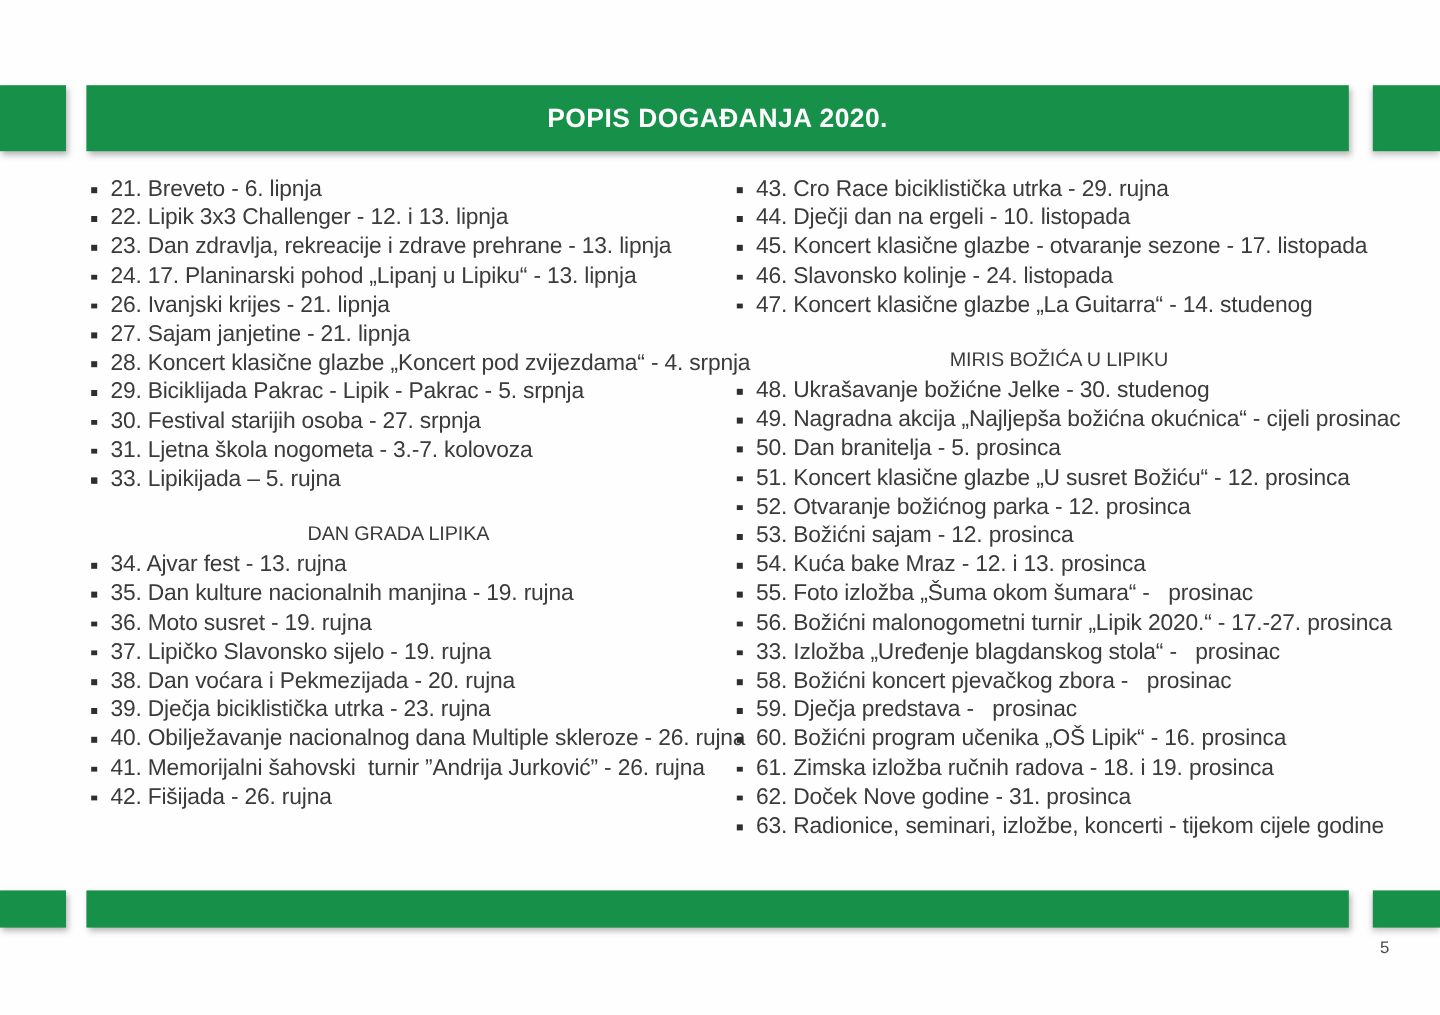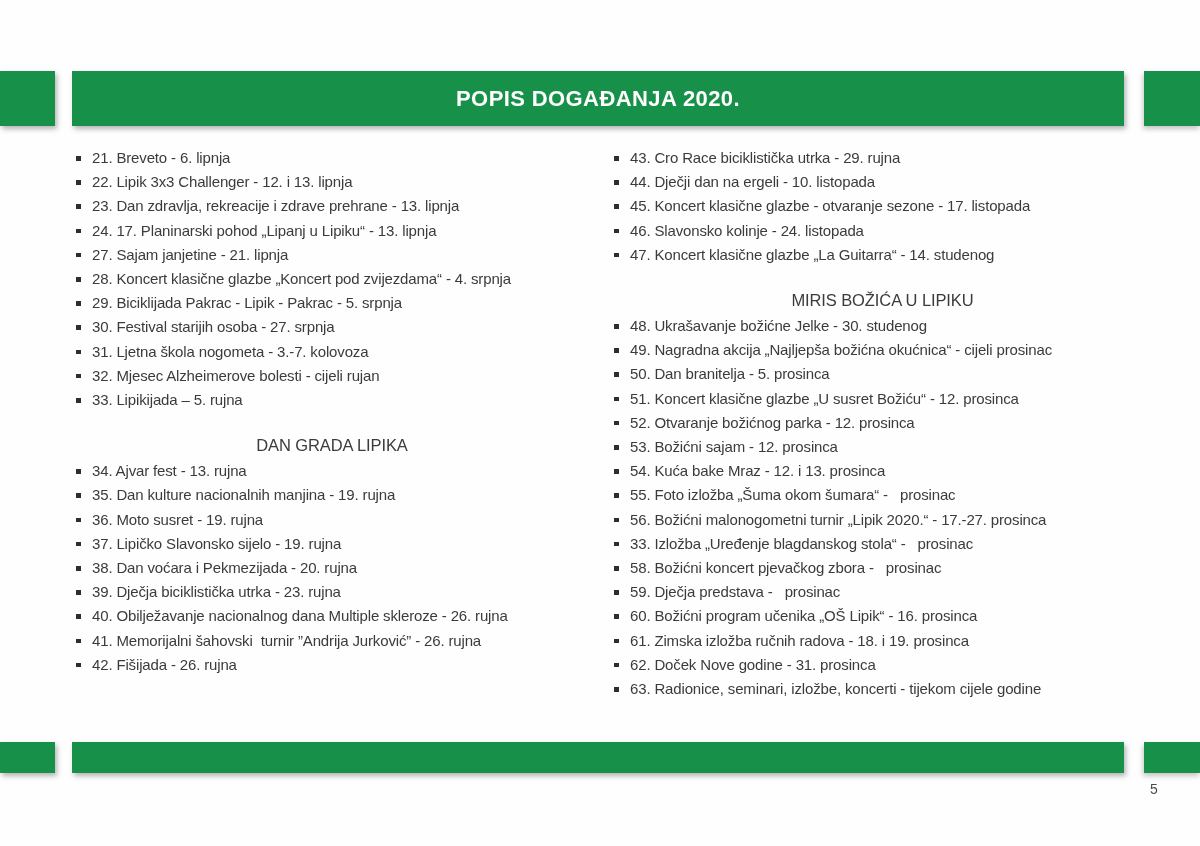--- a/index.html
+++ b/index.html
@@ -28,21 +28,21 @@
   }
 
   
   .column { position:absolute; top:146px; }
   .column-left  { left:72px;  width:520px; }
   .column-right { left:610px; width:545px; }
 
   ul.event-list { margin:0; padding:0; list-style:none; }
   li.event-item {
     position:relative; padding-left:20px;
-    font-size:15px; line-height:24.2px; color:#3b3b3b;
+    font-size:19px; line-height:24.2px; color:#3b3b3b;
     white-space:pre; letter-spacing:-0.15px;
   }
   li.event-item .bullet {
     position:absolute; left:4px; top:10px;
     width:4.5px; height:4.5px; background:#2e2e2e;
   }
   .section-heading {
     margin-top:21px; margin-bottom:2px;
     font-size:16.5px; line-height:24px; color:#3b3b3b;
     letter-spacing:-0.1px; white-space:pre;text-align:center;
@@ -65,26 +65,27 @@
   </div>
   <div class="bar header-right"></div>
 
   <div class="column column-left">
       <div class="section">
         <ul class="event-list">
           <li class="event-item"><span class="bullet"></span><span>21. Breveto - 6. lipnja</span></li>
           <li class="event-item"><span class="bullet"></span><span>22. Lipik 3x3 Challenger - 12. i 13. lipnja</span></li>
           <li class="event-item"><span class="bullet"></span><span>23. Dan zdravlja, rekreacije i zdrave prehrane - 13. lipnja</span></li>
           <li class="event-item"><span class="bullet"></span><span>24. 17. Planinarski pohod „Lipanj u Lipiku“ - 13. lipnja</span></li>
+          <li class="event-item"><span class="bullet"></span><span>26. Ivanjski krijes - 21. lipnja</span></li>
           <li class="event-item"><span class="bullet"></span><span>27. Sajam janjetine - 21. lipnja</span></li>
           <li class="event-item"><span class="bullet"></span><span>28. Koncert klasične glazbe „Koncert pod zvijezdama“ - 4. srpnja</span></li>
           <li class="event-item"><span class="bullet"></span><span>29. Biciklijada Pakrac - Lipik - Pakrac - 5. srpnja</span></li>
           <li class="event-item"><span class="bullet"></span><span>30. Festival starijih osoba - 27. srpnja</span></li>
           <li class="event-item"><span class="bullet"></span><span>31. Ljetna škola nogometa - 3.-7. kolovoza</span></li>
-          <li class="event-item"><span class="bullet"></span><span>32. Mjesec Alzheimerove bolesti - cijeli rujan</span></li>
+          <li class="event-item"><span class="bullet"></span></li>
           <li class="event-item"><span class="bullet"></span><span>33. Lipikijada – 5. rujna</span></li>
         </ul>
       </div>
       <div class="section">
         <div class="section-heading">DAN GRADA LIPIKA</div>
         <ul class="event-list">
           <li class="event-item"><span class="bullet"></span><span>34. Ajvar fest - 13. rujna</span></li>
           <li class="event-item"><span class="bullet"></span><span>35. Dan kulture nacionalnih manjina - 19. rujna</span></li>
           <li class="event-item"><span class="bullet"></span><span>36. Moto susret - 19. rujna</span></li>
           <li class="event-item"><span class="bullet"></span><span>37. Lipičko Slavonsko sijelo - 19. rujna</span></li>

